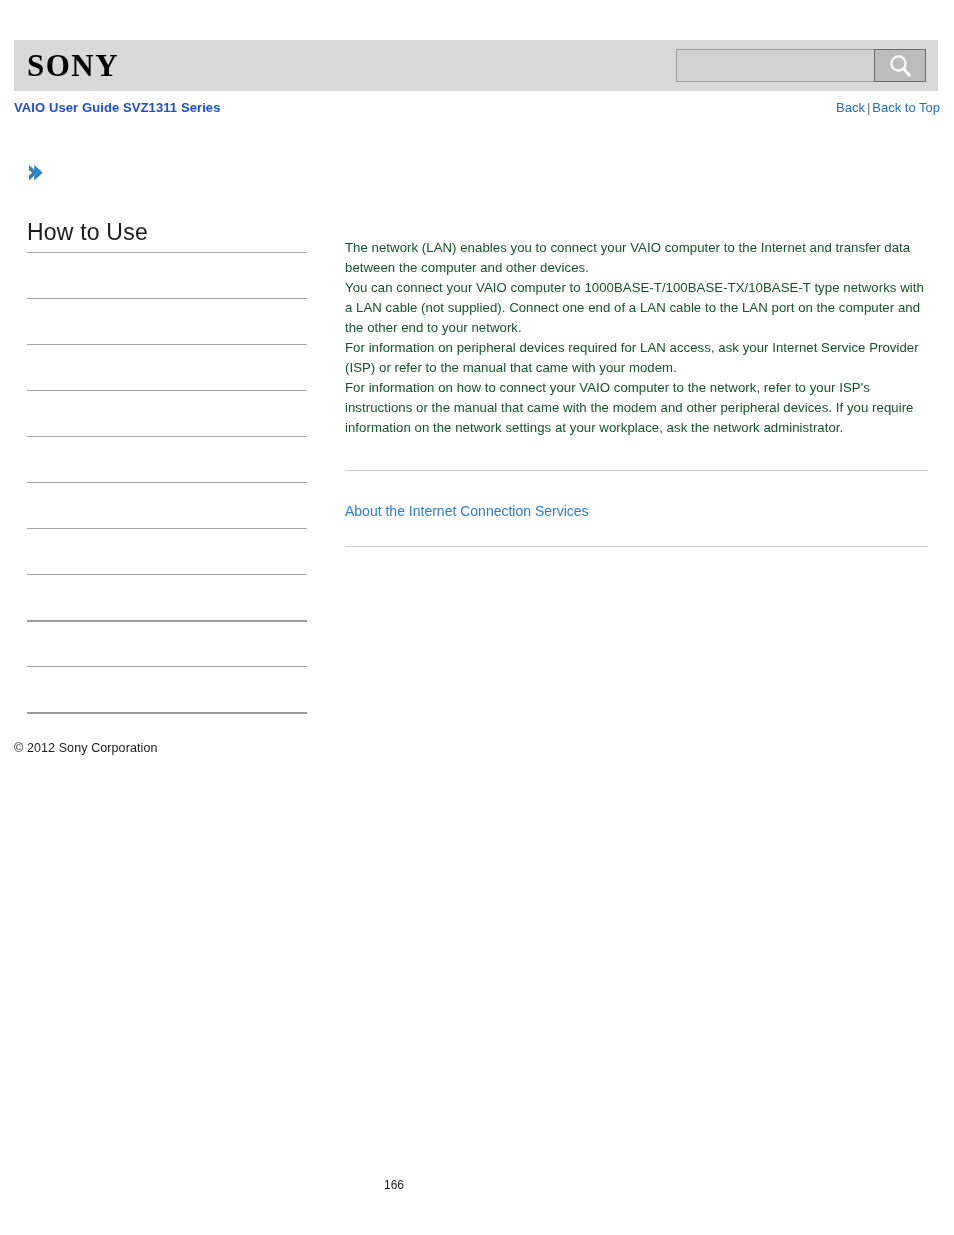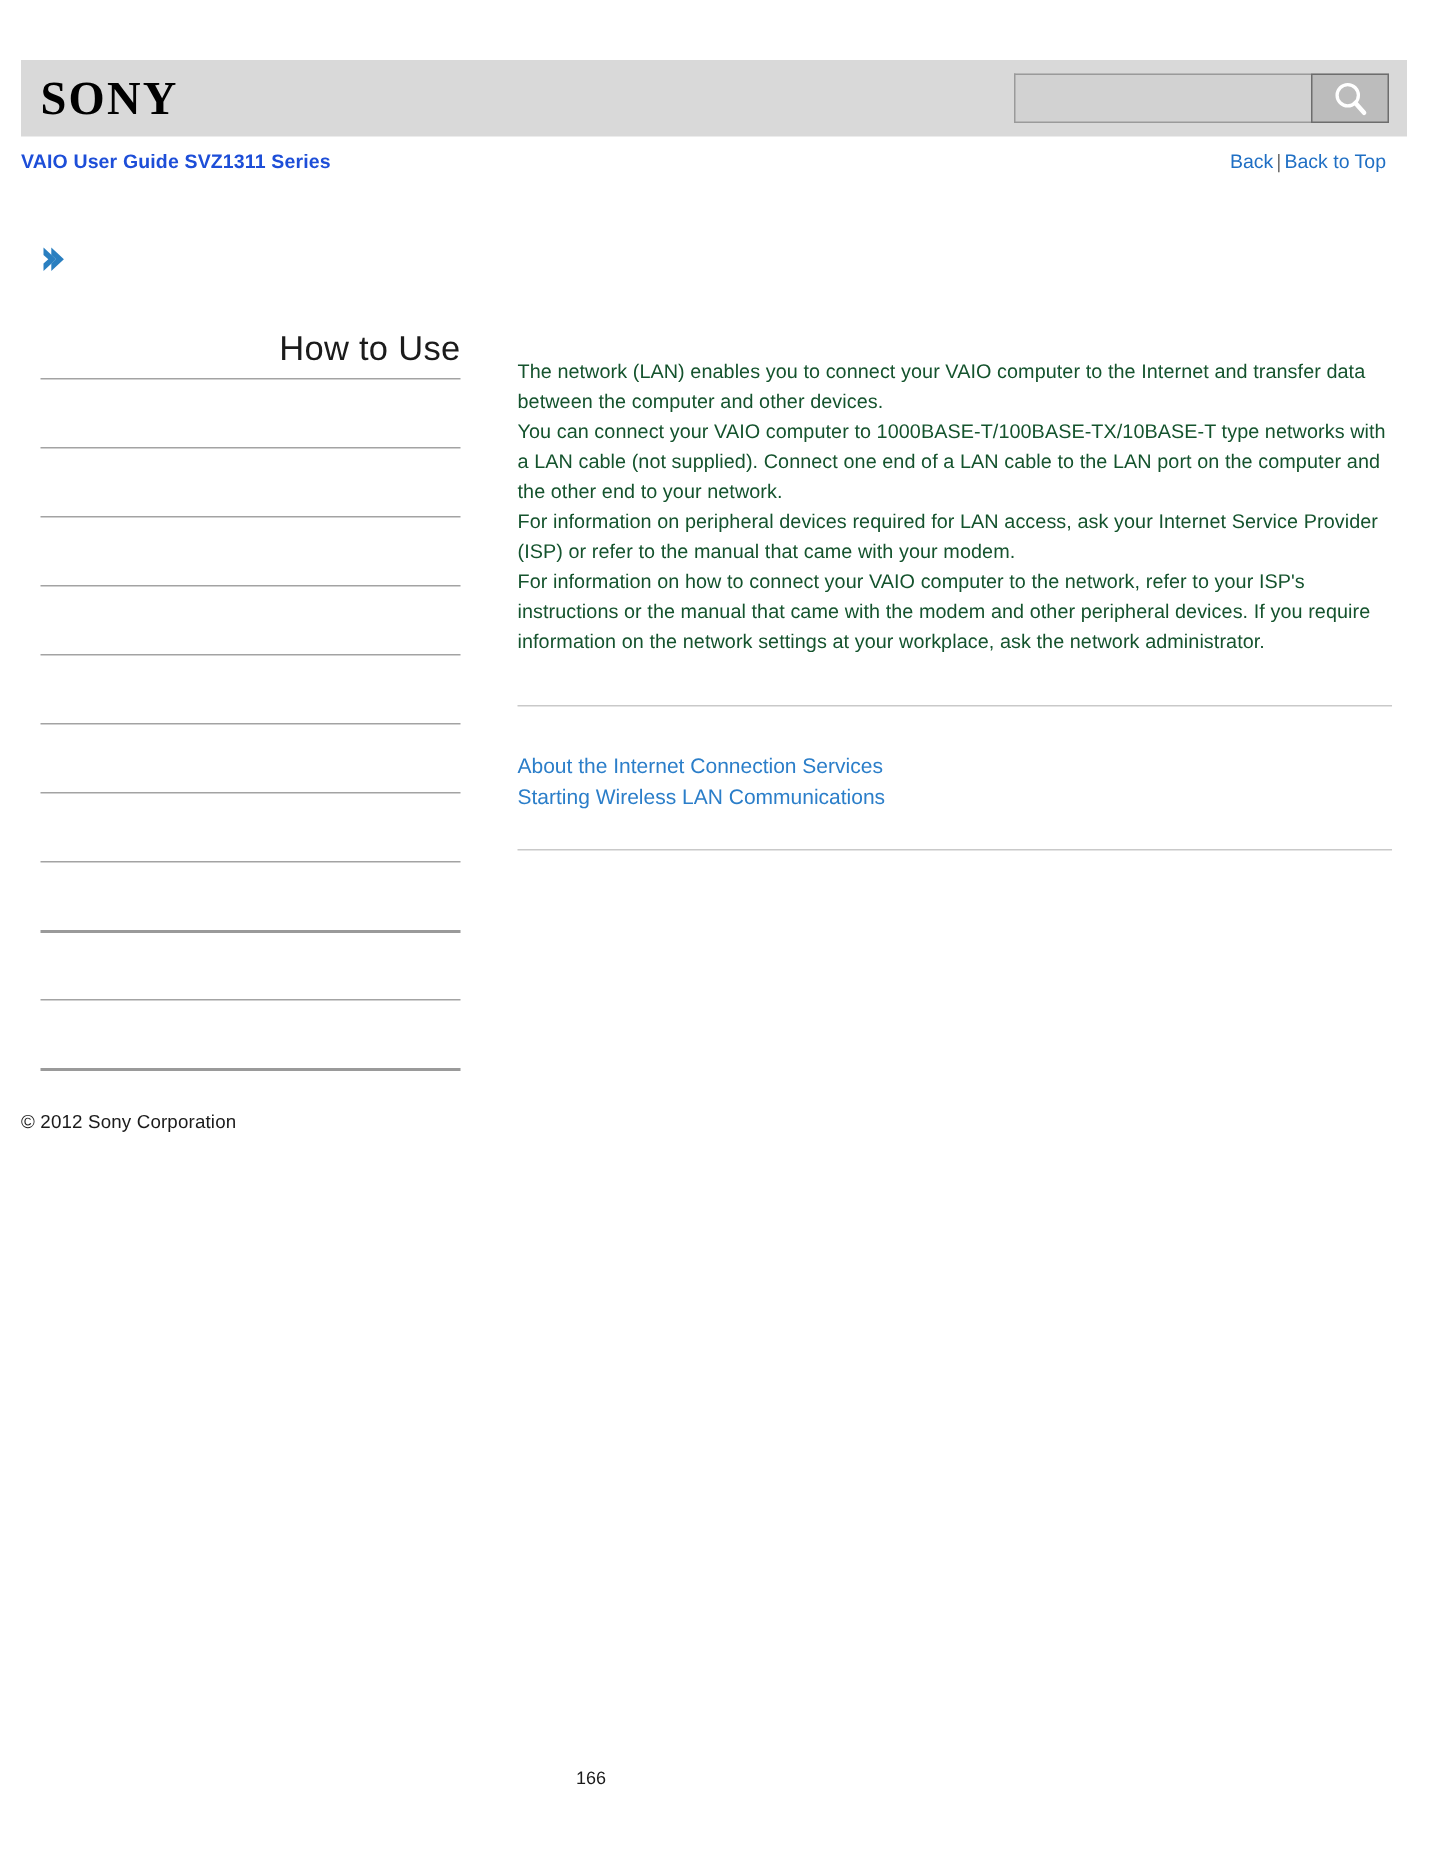--- a/index.html
+++ b/index.html
@@ -84,21 +84,21 @@
     left: 0;
     top: 0;
     font-size: 13px;
     color: #1d4ed8;
     font-weight: 700;
     letter-spacing: 0.1px;
     white-space: nowrap;
   }
   .nav-links {
     position: absolute;
-    right: 16px;
+    right: 0;
     top: 0;
     font-size: 13px;
     white-space: nowrap;
     color: #4a4a4a;
   }
   .nav-links a {
     color: #1f6fc4;
     text-decoration: none;
   }
   .nav-links .sep { color: #6f6f6f; padding: 0 2px; }
@@ -112,21 +112,20 @@
     height: 22px;
   }
   .crumb-arrow svg { display: block; }
 
   
   .sidebar {
     position: absolute;
     left: 27px;
     top: 218px;
     width: 280px;
-    text-align: right;
   }
   .sidebar-heading {
     font-size: 23px;
     font-weight: 400;
     color: #1b1b1b;
     letter-spacing: 0.2px;
     line-height: 28px;
     margin: 0 0 4px 0;
     padding: 0 0 2px 0;
   }
@@ -283,20 +282,19 @@
   <p>You can connect your VAIO computer to 1000BASE-T/100BASE-TX/10BASE-T type networks with a LAN cable (not supplied). Connect one end of a LAN cable to the LAN port on the computer and the other end to your network.</p>
   <p>For information on peripheral devices required for LAN access, ask your Internet Service Provider (ISP) or refer to the manual that came with your modem.</p>
   <p>For information on how to connect your VAIO computer to the network, refer to your ISP's instructions or the manual that came with the modem and other peripheral devices. If you require information on the network settings at your workplace, ask the network administrator.</p>
 
   <div class="gap-3"></div>
   <hr class="content-divider">
   <div class="gap-2"></div>
 
   <ul class="related-links">
     <li><a href="#">About the Internet Connection Services</a></li>
-    <li><a href="#">Starting Wireless LAN Communications</a></li>
   </ul>
 
   <div class="gap-1"></div>
   <hr class="content-divider">
 </div>
 
 <div class="page-number">166</div>
 
 </body></html>

